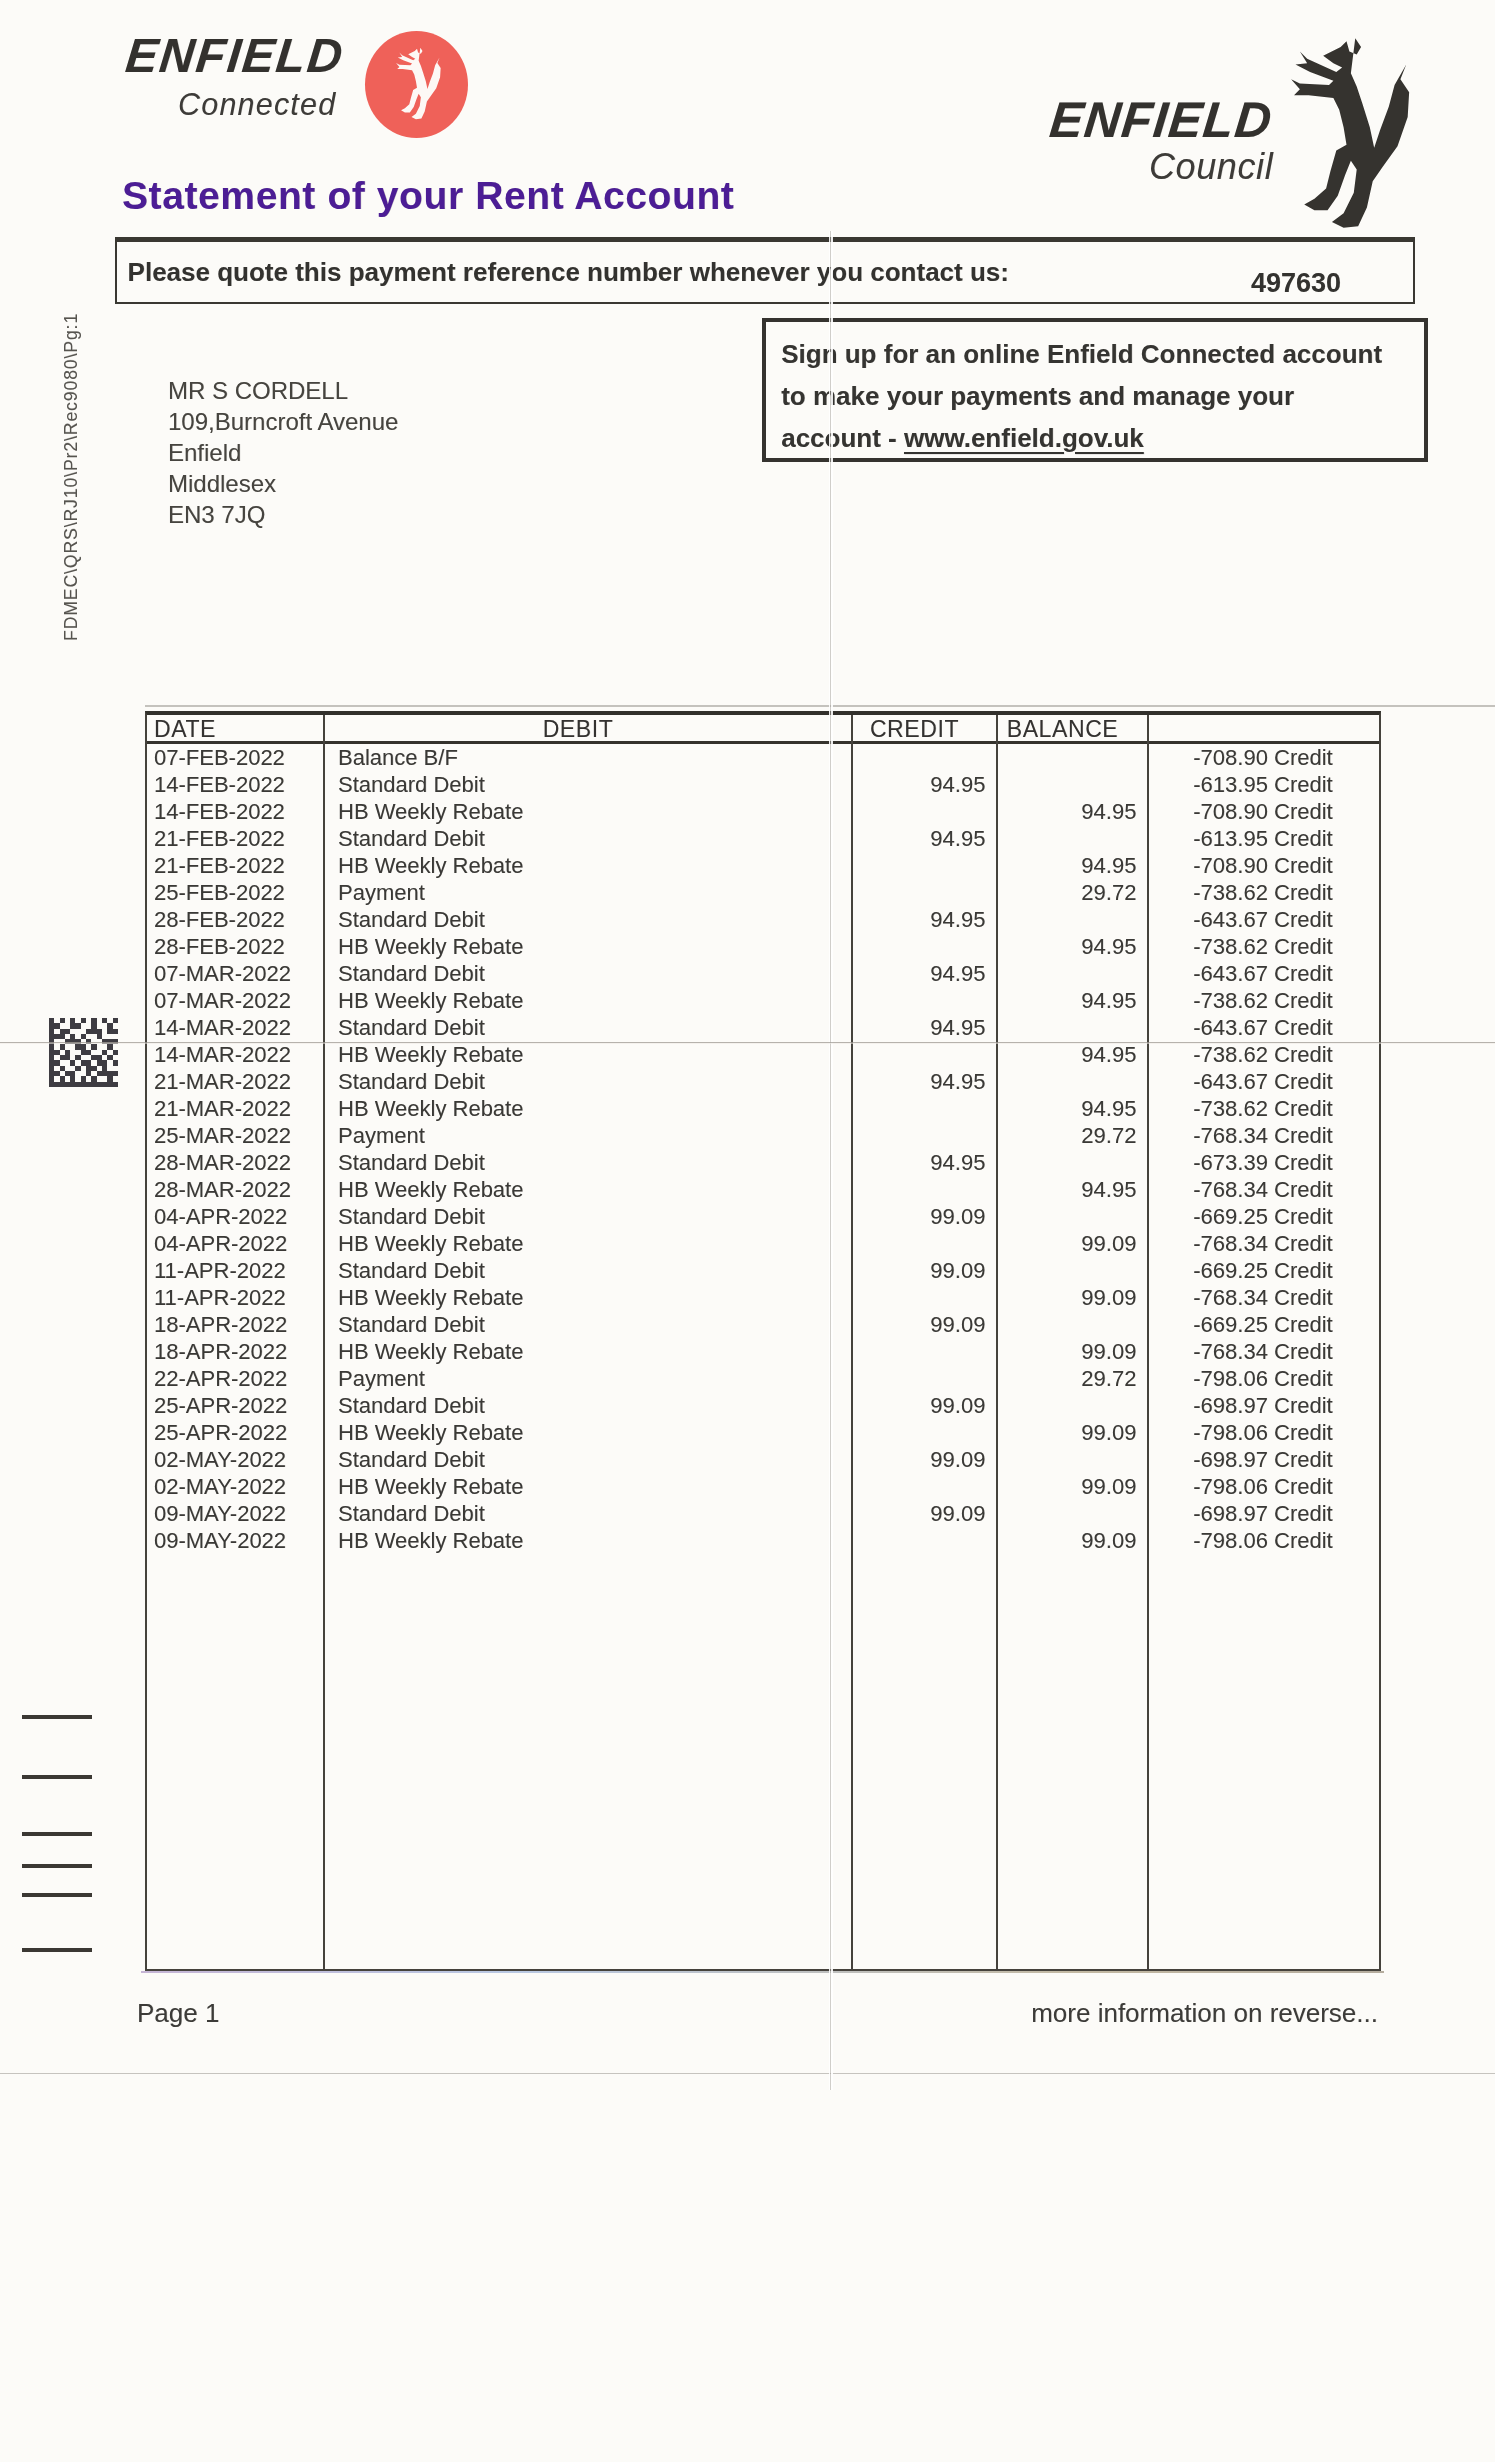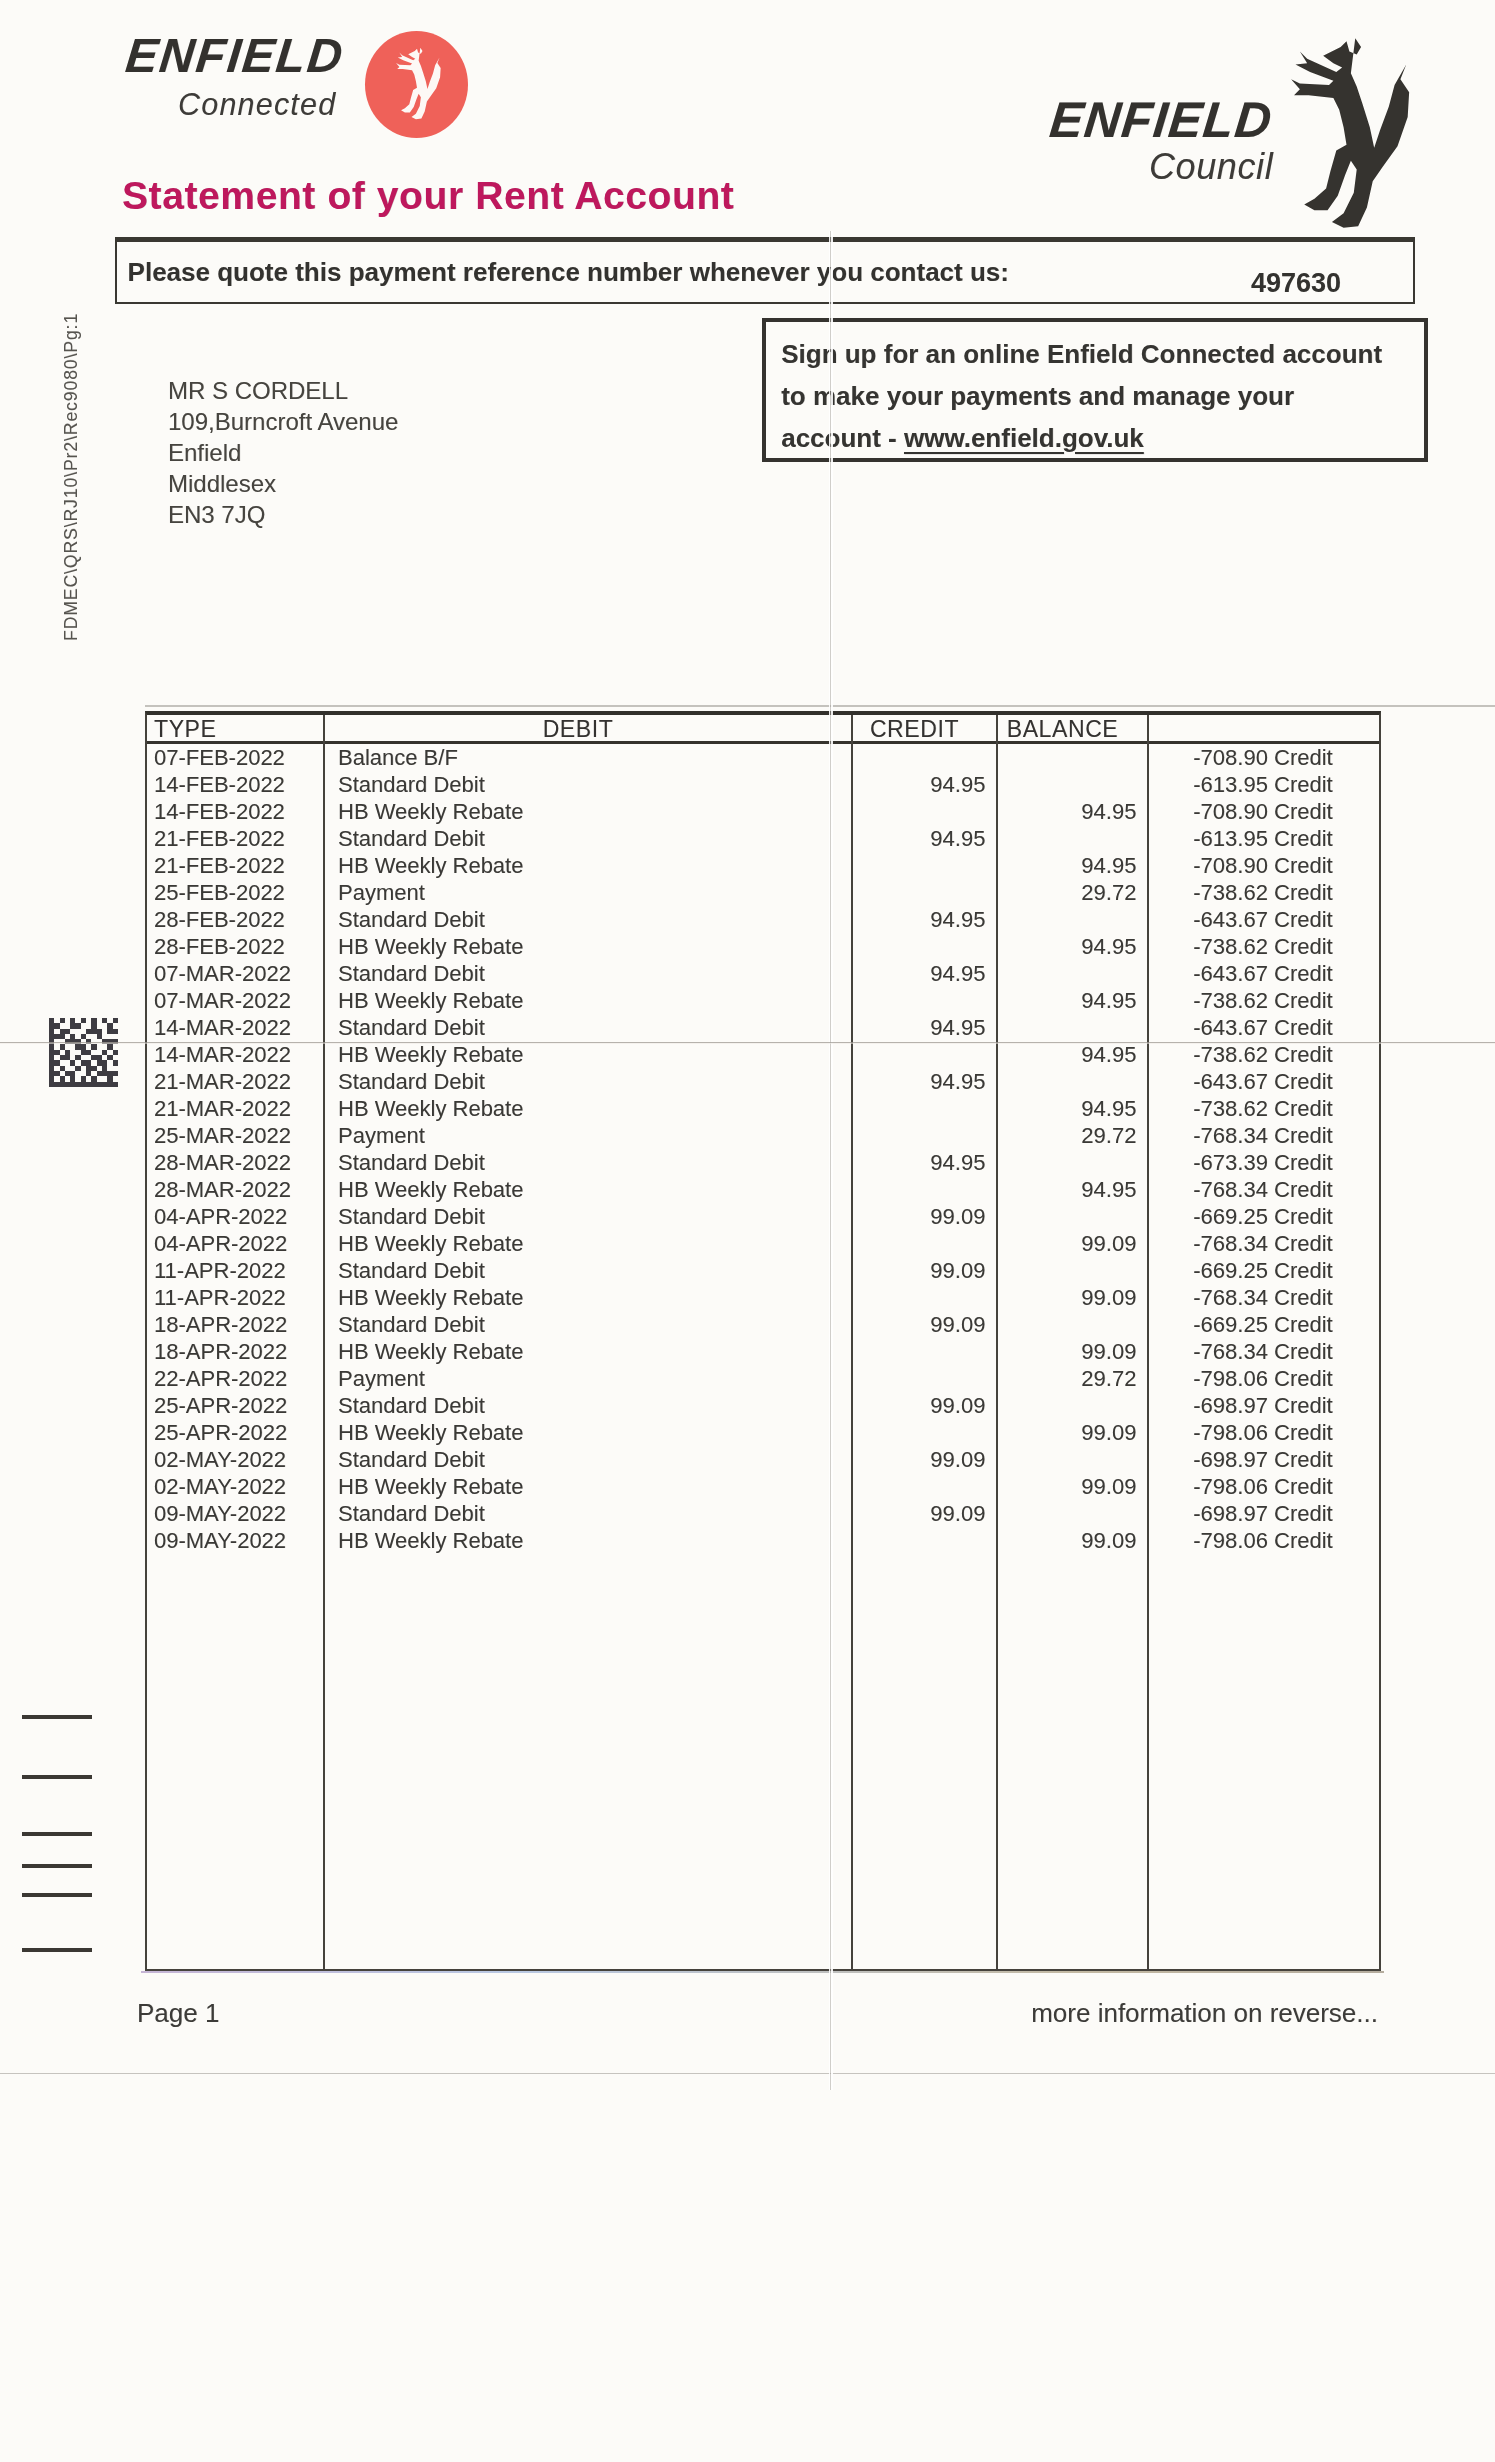--- a/index.html
+++ b/index.html
@@ -33,21 +33,21 @@
     color:#33312e; transform:skewX(-6deg);
   }
   .logo-right .sub {
     position:absolute; left:111px; top:111px;
     font-size:36px; font-style:italic; color:#3d3b38; letter-spacing:0.6px;
   }
   .logo-right svg.beast { position:absolute; left:235px; top:-1.2px; width:147px; height:204px; }
   
   .page-title {
     position:absolute; left:122px; top:174px;
-    font-size:39px; font-weight:bold; color:#be185d; letter-spacing:0.6px;
+    font-size:39px; font-weight:bold; color:#4c1d95; letter-spacing:0.6px;
   }
   .ref-bar {
     position:absolute; left:115px; top:237px; width:1300px; height:67px;
     border:2.9px solid #3a3832; border-top-width:5.9px;
     display:flex; align-items:center; background:transparent;
   }
   .ref-bar .lbl { font-size:26px; font-weight:bold; color:#33322f; margin-left:10.6px; }
   .ref-bar .num { font-size:27px; font-weight:bold; color:#33322f; margin-left:auto; margin-right:72px;margin-top:22px; }
   
   .signup {
@@ -345,21 +345,21 @@
       <div class="bc-cell on"></div>
       <div class="bc-cell on"></div>
     </div>
 
   <div class="tbl">
     <div class="vline" style="left:176px"></div>
     <div class="vline" style="left:704px"></div>
     <div class="vline" style="left:849px"></div>
     <div class="vline" style="left:1000px"></div>
     <div class="thead">
-      <div class="h-date">TYPE</div>
+      <div class="h-date">DATE</div>
       <div class="h-debit">DEBIT</div>
       <div class="h-credit">CREDIT</div>
       <div class="h-balance">BALANCE</div>
     </div>
     <div class="tbody">
     <div class="trow">
       <div class="c-date">07-FEB-2022</div>
       <div class="c-type">Balance B/F</div>
       <div class="c-debit"></div>
       <div class="c-credit"></div>

